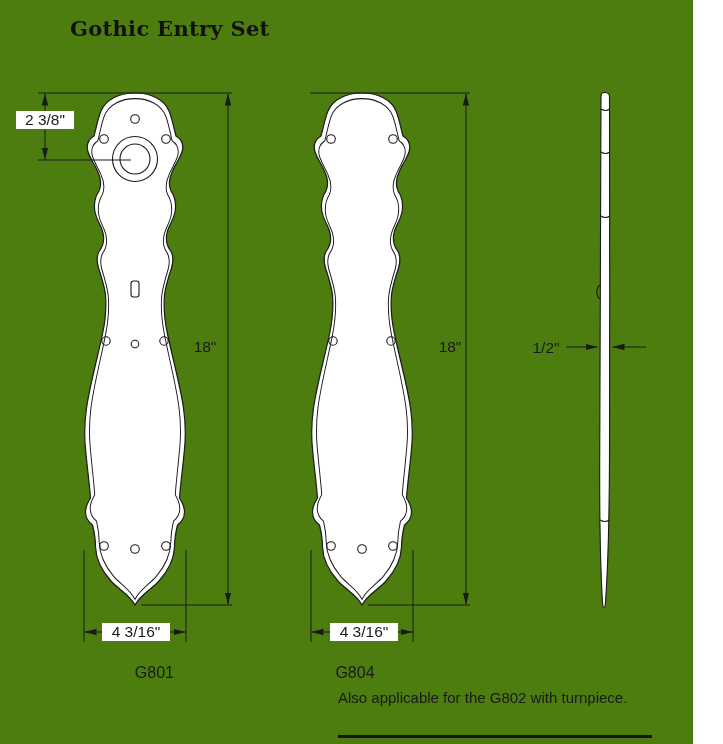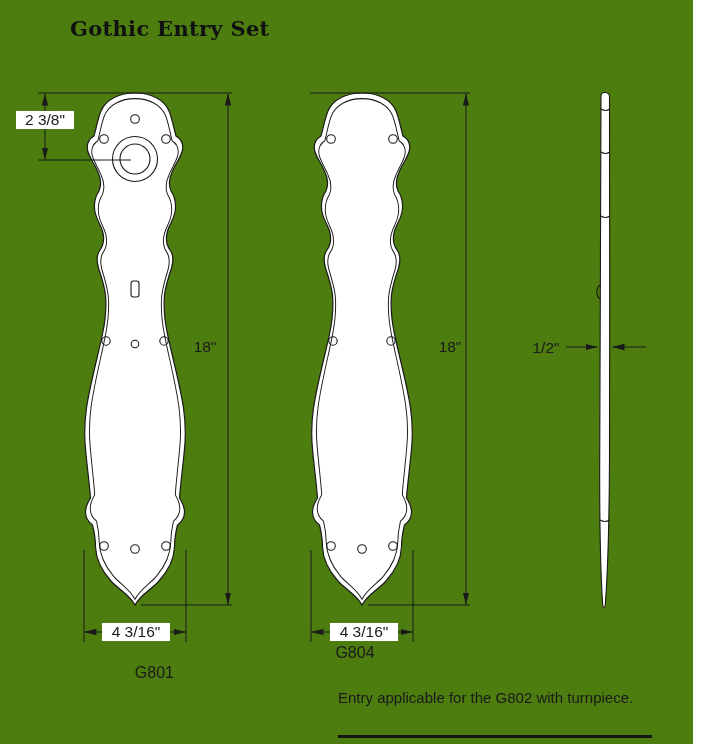--- a/index.html
+++ b/index.html
@@ -133,18 +133,18 @@
   <div class="abs dim" style="left:433px; top:338px; width:34px; text-align:center;">18"</div>
 
   <div class="abs dim bgwhite" style="left:102px; top:623px; width:64px; text-align:center;">4 3/16"</div>
 
   <div class="abs dim bgwhite" style="left:330px; top:623px; width:64px; text-align:center;">4 3/16"</div>
 
   <div class="abs dim" style="left:527px; top:339px; width:38px; text-align:center;">1/2"</div>
 
   <div class="abs plate-label" style="left:74px; top:664px; width:100px; text-align:right;">G801</div>
 
-  <div class="abs plate-label" style="left:305px; top:644px; width:100px; text-align:center;">G804</div>
+  <div class="abs plate-label" style="left:305px; top:664px; width:100px; text-align:center;">G804</div>
 
-  <div class="abs note" style="left:338px; top:689px;">Entry applicable for the G802 with turnpiece.</div>
+  <div class="abs note" style="left:338px; top:689px;">Also applicable for the G802 with turnpiece.</div>
 
   <div class="abs divider" style="left:338px; top:735px; width:314px; height:3px;"></div>
 </div>
 
 </body></html>

